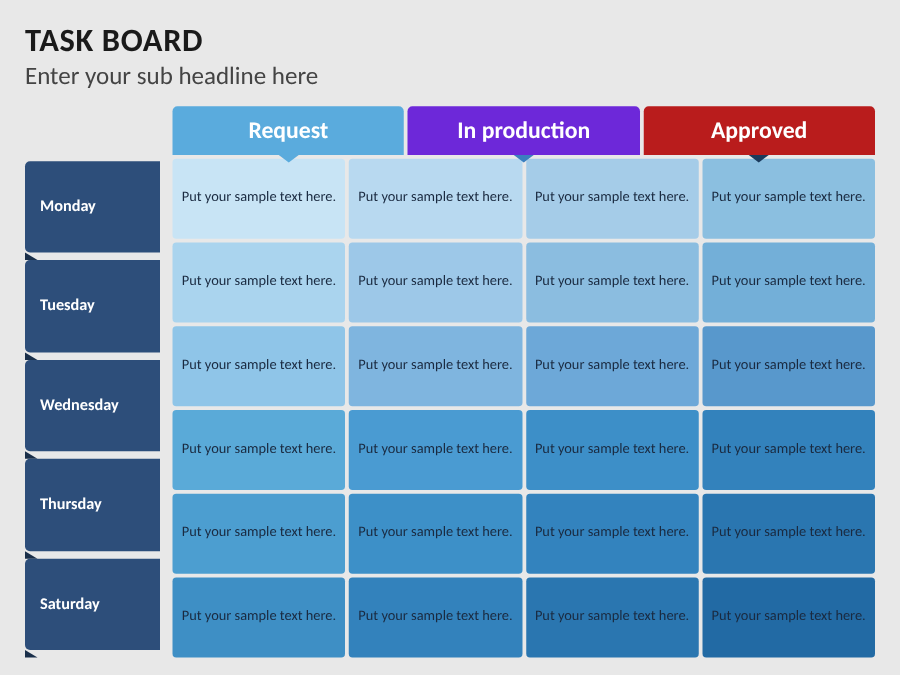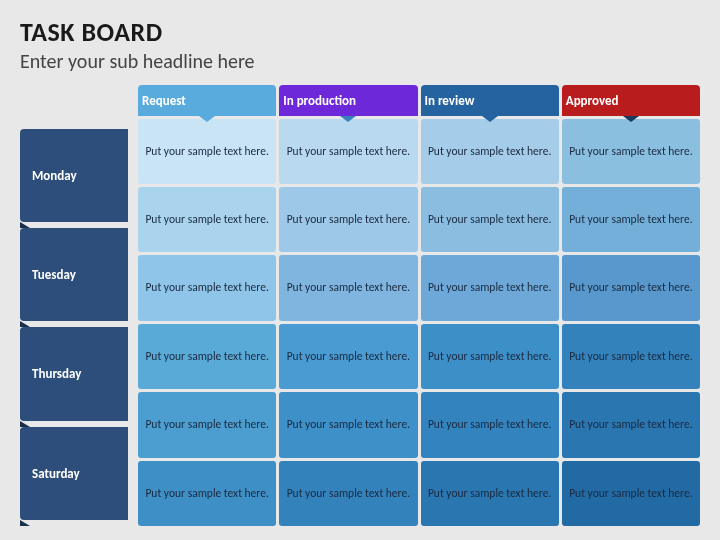--- a/index.html
+++ b/index.html
@@ -96,23 +96,24 @@
 
     
     .col-headers {
       display: flex;
       gap: 3px;
       margin-bottom: 3px;
     }
 
     .col-header {
       flex: 1;
+      text-align: center;
       color: #fff;
       font-weight: 700;
-      font-size: 13px;
+      font-size: 19px;
       padding: 8px 4px;
       border-radius: 4px 4px 0 0;
       position: relative;
     }
 
     .col-header::after {
       content: '';
       position: absolute;
       bottom: -6px;
       left: 50%;
@@ -206,33 +207,35 @@
   <div class="row-labels">
     <div class="row-label-spacer"></div>
 
   <div class="row-label">
         <div class="row-label-inner">Monday</div>
       </div>
       <div class="row-label">
         <div class="row-label-inner">Tuesday</div>
       </div>
       <div class="row-label">
+        <div class="row-label-inner">Wednesday</div>
+      </div>
+      <div class="row-label">
         <div class="row-label-inner">Thursday</div>
       </div>
       <div class="row-label">
         <div class="row-label-inner">Saturday</div>
       </div>
     </div>
 
   <div class="grid-area">
     <div class="col-headers">
 
     <div class="col-header col-header-request">Request</div>
         <div class="col-header col-header-inprod">In production</div>
-        <div class="col-header col-header-inreview">In review</div>
         <div class="col-header col-header-approved">Approved</div>
       </div>
     <div class="data-rows">
 
     <div class="data-row row-0">
           <div class="cell">Put your sample text here.</div>
           <div class="cell">Put your sample text here.</div>
           <div class="cell">Put your sample text here.</div>
           <div class="cell">Put your sample text here.</div>
         </div>

